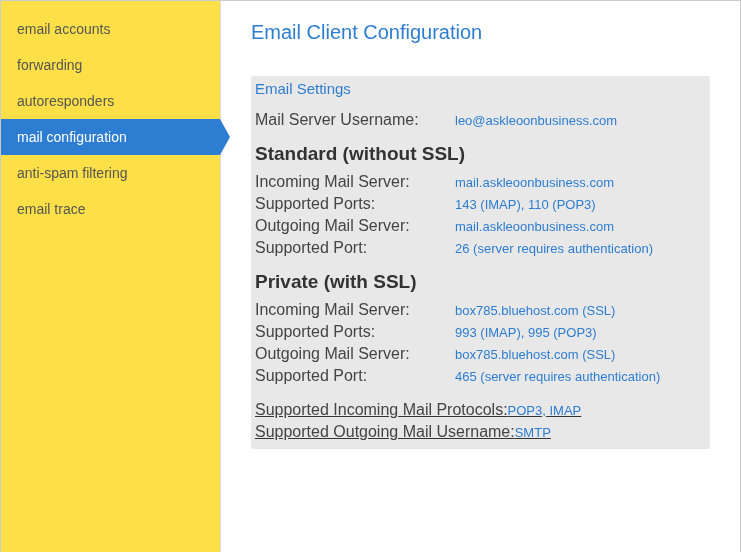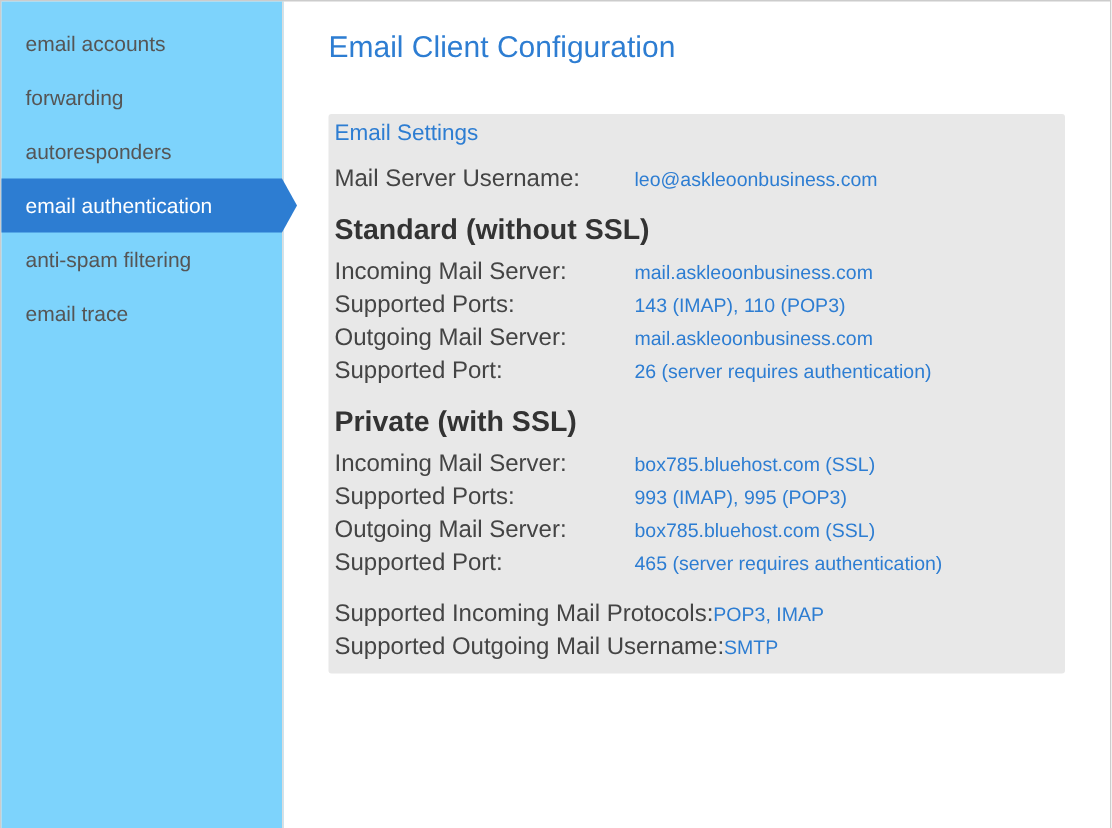--- a/index.html
+++ b/index.html
@@ -9,25 +9,25 @@
       background: #fff;
       color: #333;
     }
     .container {
       display: flex;
       width: 741px;
       min-height: 552px;
       border: 1px solid #ccc;
     }
     .sidebar {
-      width: 188px;
+      width: 220px;
       min-height: 552px;
       border-right: 1px solid #ddd;
       padding-top: 10px;
-      background: #7dd3fc;
+      background: #fde047;
       flex-shrink: 0;
     }
     .sidebar-item {
       display: block;
       padding: 10px 16px;
       color: #555;
       cursor: pointer;
       font-size: 14px;
       text-decoration: none;
     }
@@ -82,32 +82,33 @@
       font-size: 13px;
     }
     .section-heading {
       font-weight: bold;
       font-size: 19px;
       color: #333;
       margin: 14px 0 8px 0;
     }
     .protocols-section {
       margin-top: 16px;
+      text-decoration: underline;
     }
   </style>
 </head>
 <body>
 
 <div class="container">
 
   <nav class="sidebar">
     <a class="sidebar-item">email accounts</a>
     <a class="sidebar-item">forwarding</a>
     <a class="sidebar-item">autoresponders</a>
-    <a class="sidebar-item active">email authentication</a>
+    <a class="sidebar-item active">mail configuration</a>
     <a class="sidebar-item">anti-spam filtering</a>
     <a class="sidebar-item">email trace</a>
   </nav>
 
   <main class="main-content">
     <h1 class="page-title">Email Client Configuration</h1>
 
     <div class="settings-box">
       <div class="settings-section-title">Email Settings</div>
 

